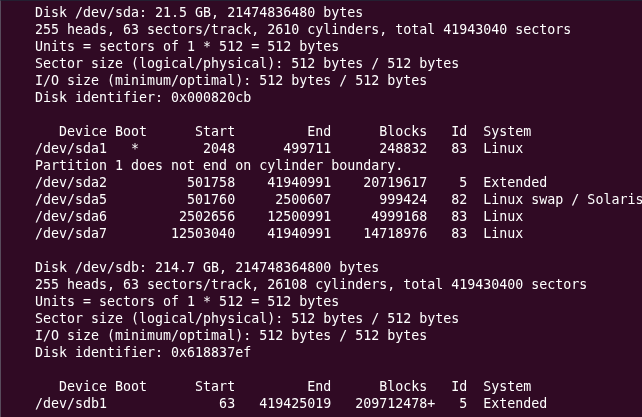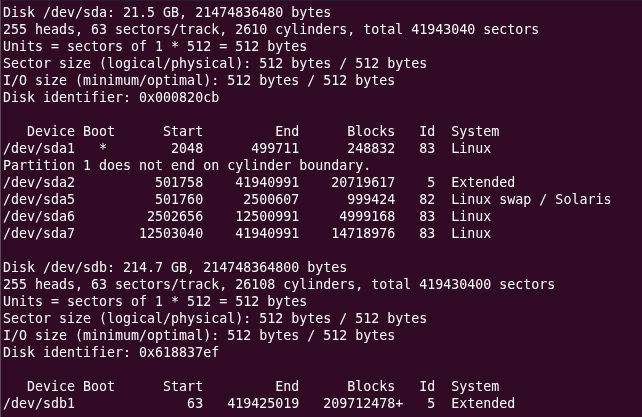--- a/index.html
+++ b/index.html
@@ -11,20 +11,21 @@
     background: #1a1a1a;
   }
   .terminal {
     box-sizing: border-box;
     width: 642px;
     height: 417px;
     background: #300a24;
     border-left: 1px solid #584b5c;
     border-top: 1px solid #241f31;
     cursor: text;
+    padding-left: 32px;
   }
   .screen {
     margin: 0;
     padding: 3px 0 0 2px;
     font-family: "DejaVu Sans Mono", "Liberation Mono", monospace;
     font-size: 13.3px;
     font-weight: normal;
     color: #ffffff;
     letter-spacing: 0;
   }

